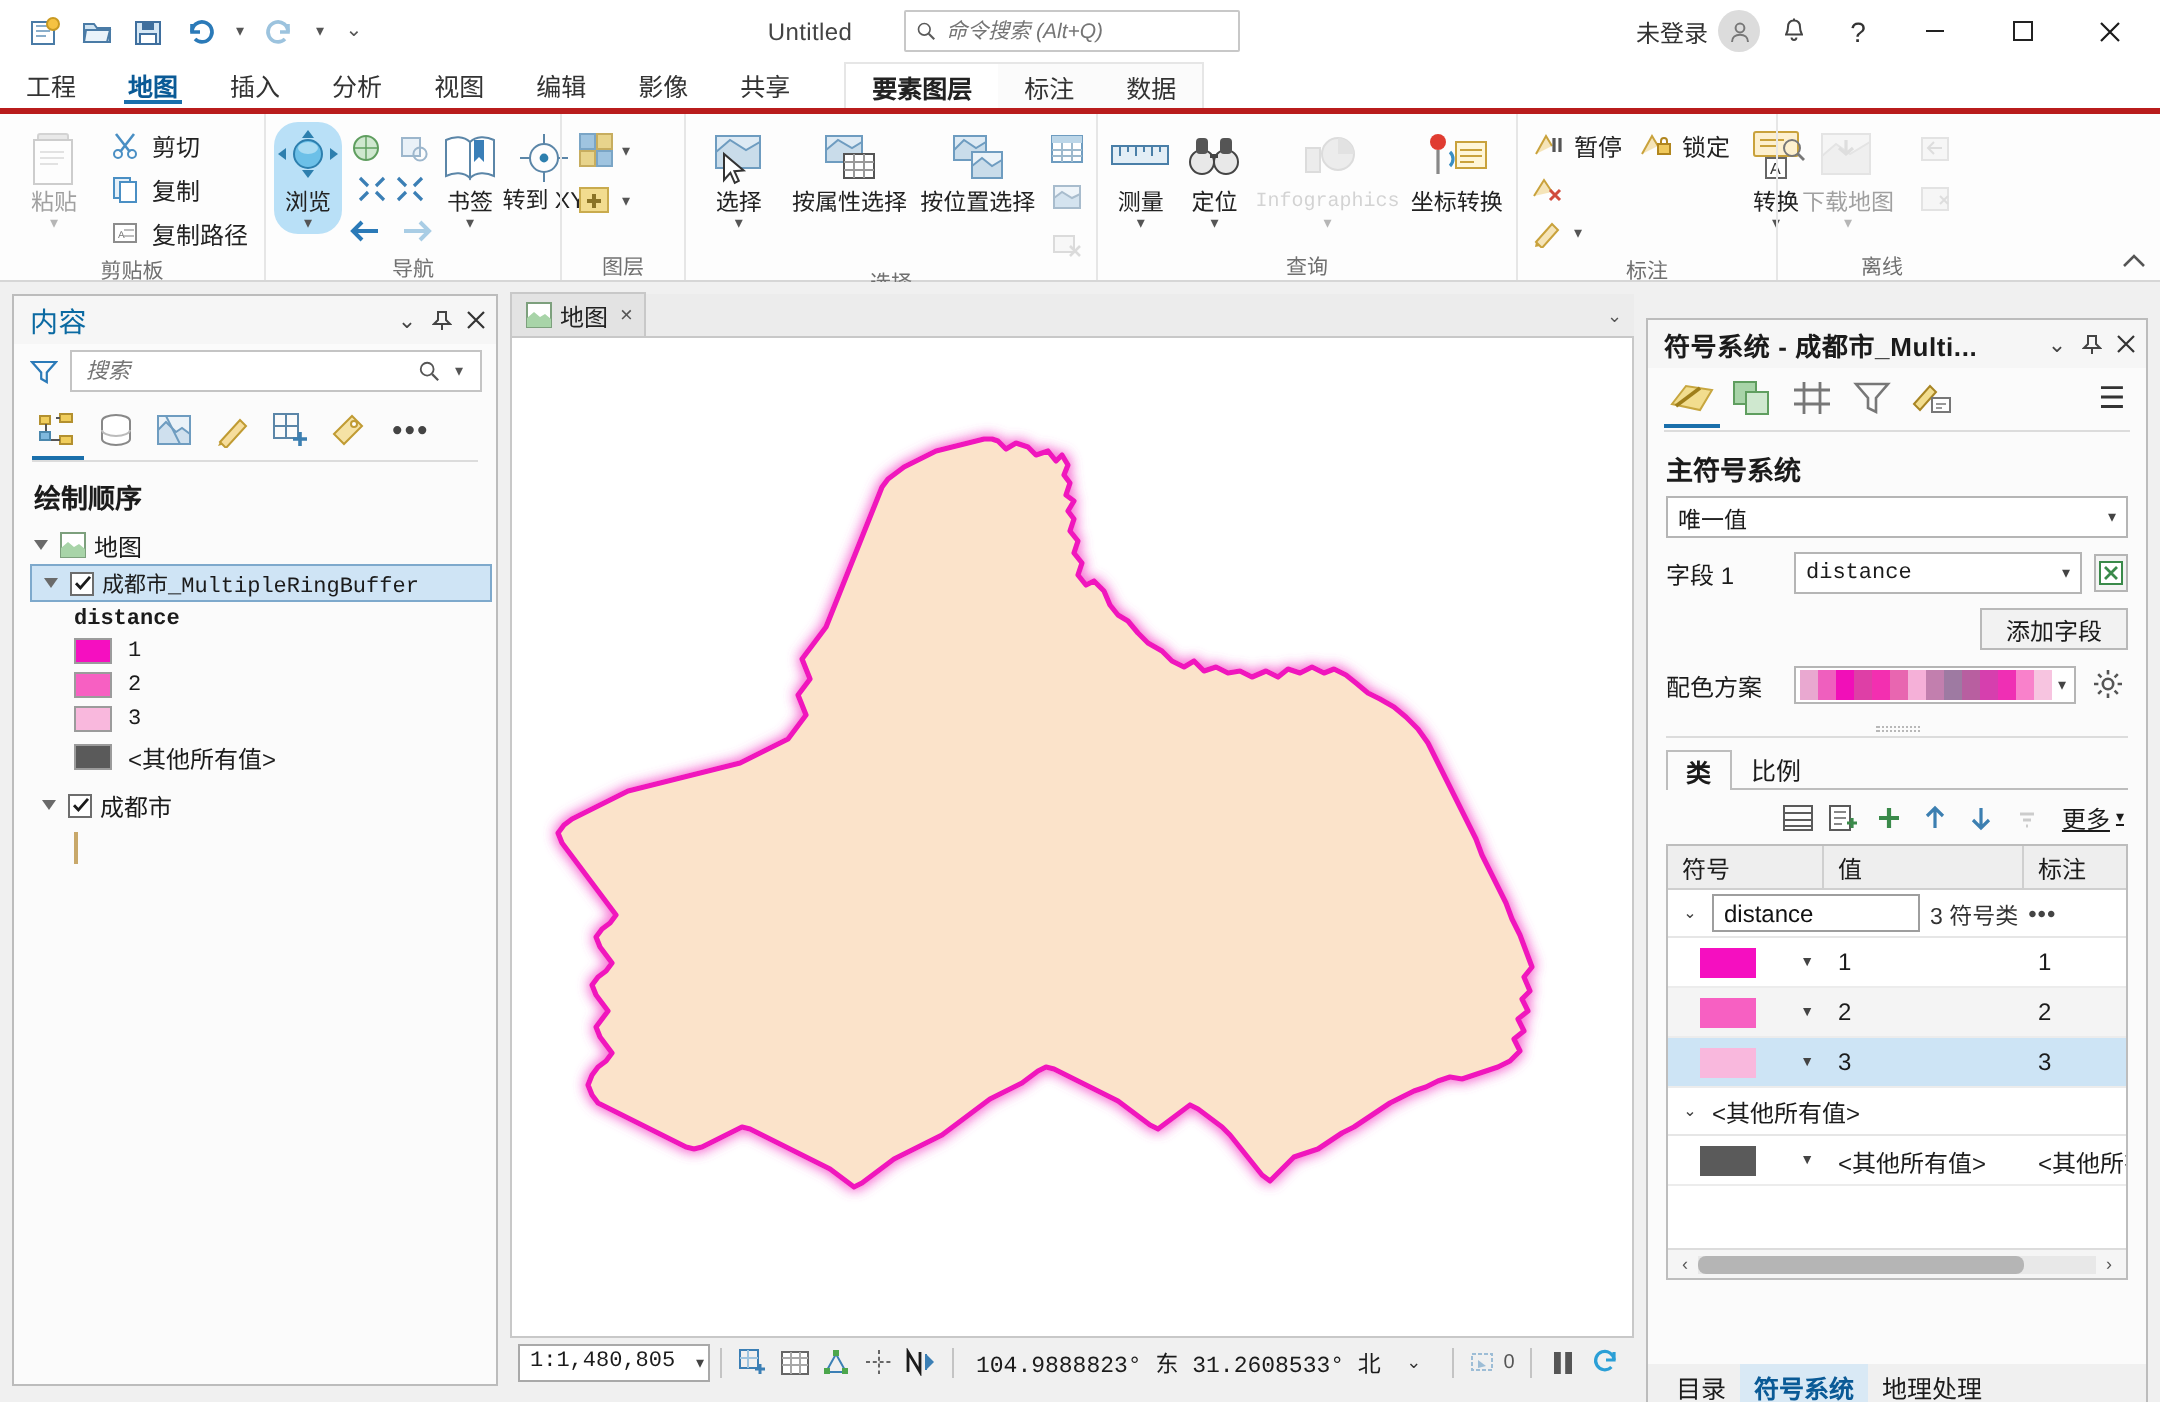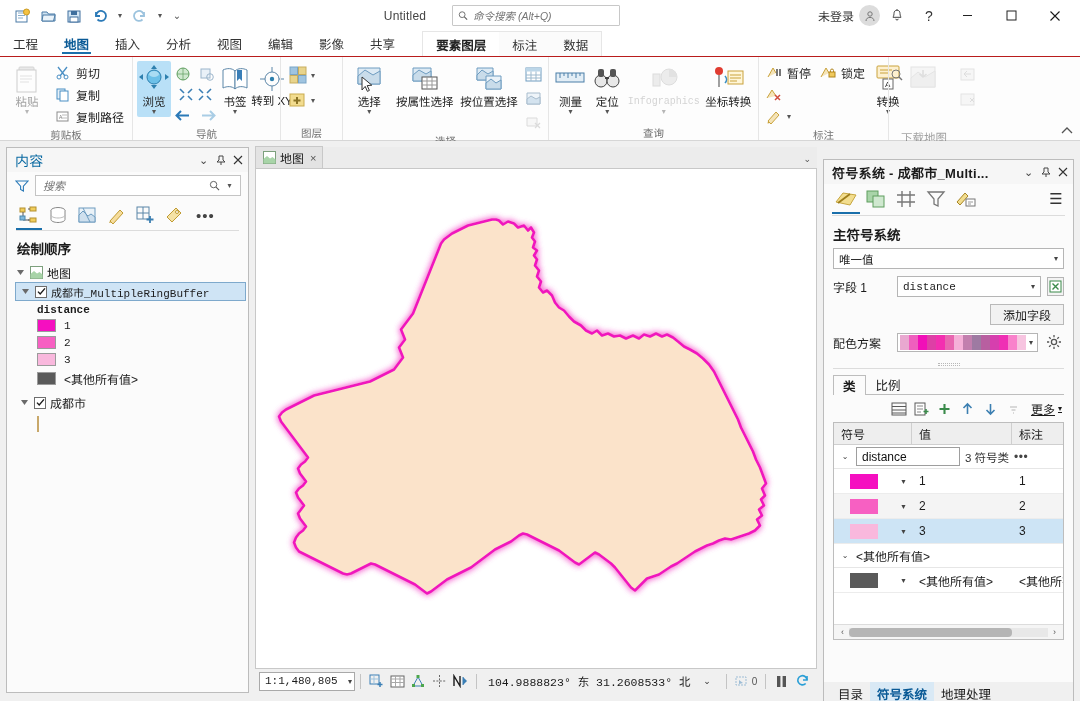--- a/index.html
+++ b/index.html
@@ -47,21 +47,21 @@
   .icon-btn {
     width:30px; height:24px; display:flex; align-items:center; justify-content:center;
     cursor:pointer; color:#333;
   }
   .win-btn { width:42px; height:30px; display:flex; align-items:center; justify-content:center; cursor:pointer; }
 
   
   .ribbon-tabs {
     position:absolute; top:31px; left:0; width:1080px; height:26px;
     background:#ffffff; display:flex; align-items:stretch;
-    border-bottom:1px solid #b91c1c;
+    border-bottom:3px solid #b91c1c;
   }
   .rtab {
     padding:0 13px; display:flex; align-items:center; font-size:12.5px;
     color:#333; cursor:pointer; position:relative;
   }
   .rtab.active { color:#0a5a96; font-weight:bold; }
   .rtab.active::after {
     content:""; position:absolute; bottom:2px; left:11px; right:11px; height:2px; background:#1a6fab;
   }
   .ctx-group {
@@ -469,21 +469,21 @@
               </span>
             <span class="sl">复制路径</span>
           </div>
         </div>
       </div>
       <div class="rg-label">剪贴板</div>
     </div>
 
     <div class="rgroup" style="width:148px;">
       <div class="rg-body" style="gap:0;">
-        <div class="bigbtn selected" style="width:42px;">
+        <div class="bigbtn selected" style="width:42px;border-radius:12px;">
           <div class="bi">
             <svg width="32" height="30" viewBox="0 0 32 30">
                 <circle cx="16" cy="13" r="7" fill="#6cc0e8" stroke="#2d7fae"></circle>
                 <ellipse cx="16" cy="10" rx="5" ry="3" fill="#aadcf3"></ellipse>
                 <path d="M16 1l3 4h-6z" fill="#2d7fae"></path>
                 <path d="M16 25l3-4h-6z" fill="#2d7fae"></path>
                 <path d="M1 13l4-3v6z" fill="#2d7fae"></path>
                 <path d="M31 13l-4-3v6z" fill="#2d7fae"></path>
               </svg>
           </div>
@@ -748,21 +748,21 @@
           </div>
           <div class="bl">转换</div>
           <div class="bcaret">▾</div>
         </div>
       </div>
       <div class="rg-label">标注</div>
     </div>
 
     <div class="rgroup" style="width:105px;">
       <div class="rg-body">
-        <div class="bigbtn disabled" style="width:62px;gap:36px;">
+        <div class="bigbtn disabled" style="width:62px;">
           <div class="bi">
             <svg width="32" height="30" viewBox="0 0 32 30">
                 <rect x="3" y="3" width="24" height="20" fill="#ececec" stroke="#c2c2c2"></rect>
                 <path d="M3 14l7-6 7 5 10-6v16H3z" fill="#dedede" stroke="#c2c2c2"></path>
                 <path d="M15 6v7M11.5 10l3.5 3 3.5-3" stroke="#b5b5b5" stroke-width="1.6" fill="none"></path>
               </svg>
           </div>
           <div class="bl">下载地图</div>
           <div class="bcaret">▾</div>
         </div>

